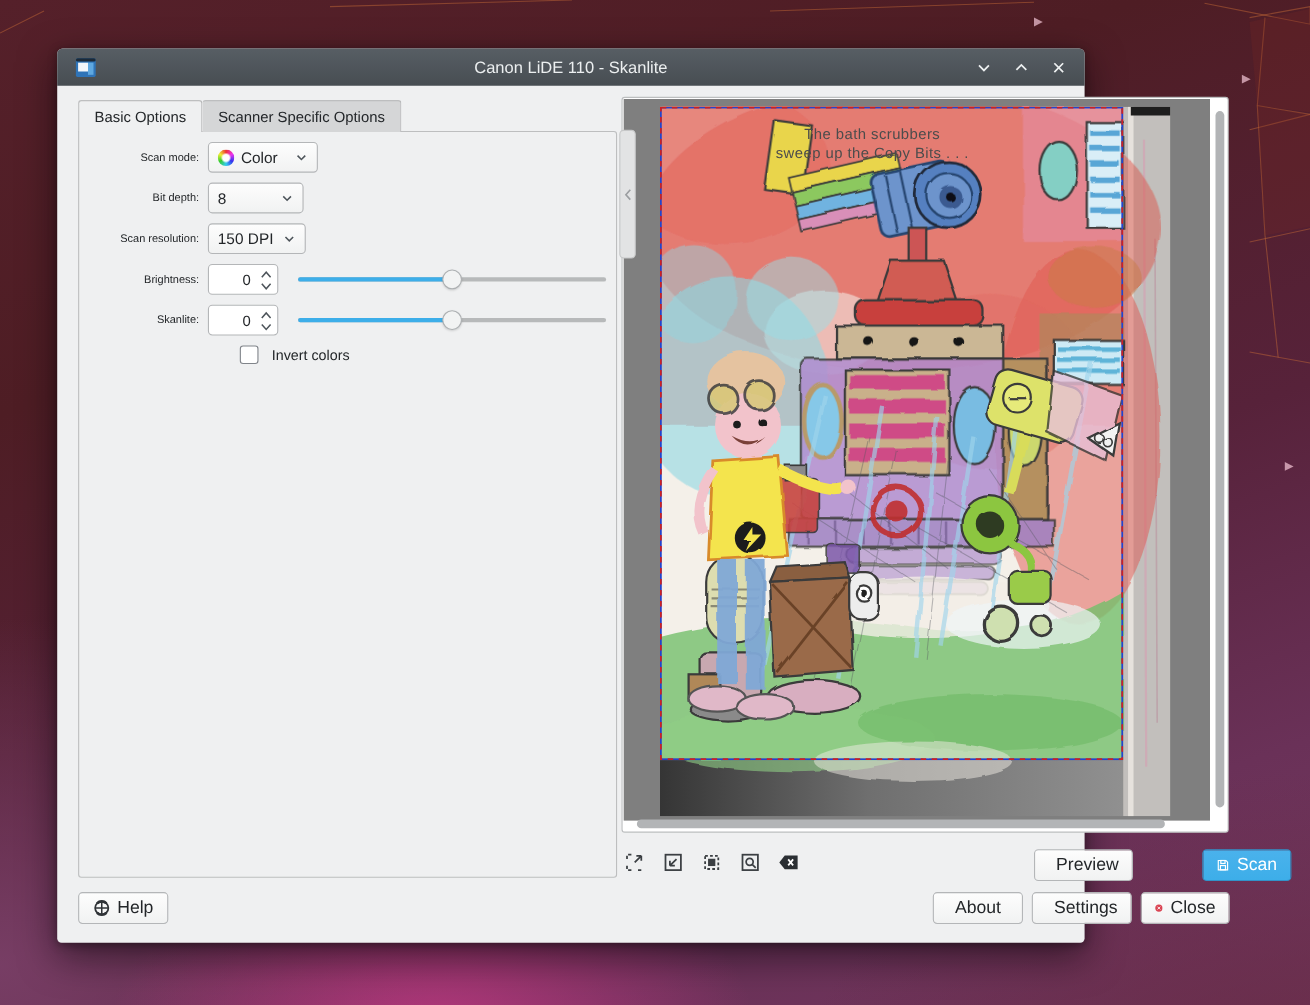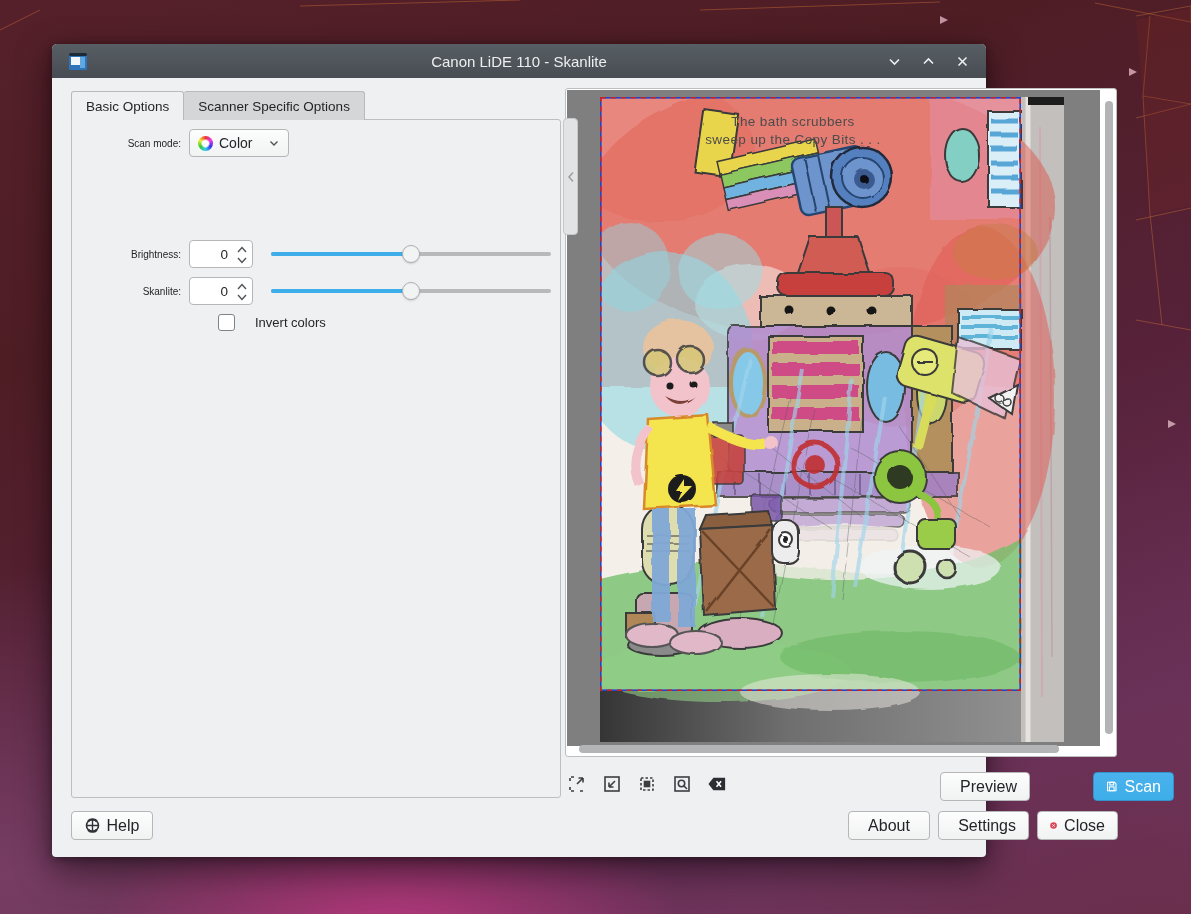--- a/index.html
+++ b/index.html
@@ -51,21 +51,21 @@
     position:relative; display:flex; align-items:center; }
   .spin .sval { flex:1; text-align:right; padding-right:24px; font-size:13.5px; }
   .spin .arrows { position:absolute; right:4px; top:3px; width:12px; height:22px; }
 
   .slider { position:absolute; left:199px; width:280px; height:28px; }
   .slider .groove { position:absolute; left:0; right:0; top:12px; height:4px; border-radius:2px; background:#b7b9ba; }
   .slider .fill { position:absolute; left:0; width:50%; top:12px; height:4px; border-radius:2px; }
   .slider .handle { position:absolute; left:calc(50% - 9px); top:5px; width:18px; height:18px; border-radius:50%;
     background:#f2f3f3; border:1px solid #adb0b2; box-shadow:0 1px 2px rgba(0,0,0,.15); }
 
-  .checkrow { position:absolute; left:146px; top:194px; display:flex; align-items:center; gap:20px; }
+  .checkrow { position:absolute; left:146px; top:194px; display:flex; align-items:center; gap:12px; }
   .checkbox { width:17px; height:17px; background:#fff; border:1px solid #80848a; border-radius:3px; }
 
   
   .preview-frame { position:absolute; left:513px; top:44px; width:552px; height:669px;
     background:#fff; border:1px solid #bcbebf; border-radius:3px; }
   .preview-canvas { position:absolute; left:1px; top:1px; width:533px; height:656px; background:#7f7f7f; overflow:hidden; }
   .scanimg { position:absolute; left:33px; top:7px; width:464px; height:645px; }
   .vscroll { position:absolute; right:3px; top:12px; width:8px; height:633px; background:#b2b4b6; border-radius:4px; }
   .hscroll { position:absolute; left:13px; bottom:3px; width:480px; height:8px; background:#b2b4b6; border-radius:4px; }
   .split-handle { position:absolute; left:511px; top:74px; width:15px; height:117px; background:#e2e3e4;
@@ -156,21 +156,39 @@
       <span class="flabel">Scan mode:</span>
       <div class="combo" style="width:100px">
         <span class="colorwheel"></span>
         <span class="cval">Color</span>
         <svg class="chev" viewBox="0 0 12 12">
             <polyline points="2.5,4.5 6,8 9.5,4.5" fill="none" stroke="#4d545a" stroke-width="1.4"></polyline>
           </svg>
       </div>
     </div>
 
-
+    <div class="frow" style="top:46px">
+      <span class="flabel">Bit depth:</span>
+      <div class="combo" style="width:87px">
+        <span class="cval">8</span>
+        <svg class="chev" viewBox="0 0 12 12">
+            <polyline points="2.5,4.5 6,8 9.5,4.5" fill="none" stroke="#4d545a" stroke-width="1.4"></polyline>
+          </svg>
+      </div>
+    </div>
+
+    <div class="frow" style="top:83px">
+      <span class="flabel">Scan resolution:</span>
+      <div class="combo" style="width:89px">
+        <span class="cval">150 DPI</span>
+        <svg class="chev" viewBox="0 0 12 12">
+            <polyline points="2.5,4.5 6,8 9.5,4.5" fill="none" stroke="#4d545a" stroke-width="1.4"></polyline>
+          </svg>
+      </div>
+    </div>
 
     <div class="frow" style="top:120px">
       <span class="flabel">Brightness:</span>
       <div class="spin">
         <span class="sval">0</span>
         <svg class="arrows" viewBox="0 0 12 22">
           <polyline points="2,8 6,3.5 10,8" fill="none" stroke="#4d545a" stroke-width="1.4"></polyline>
           <polyline points="2,14 6,18.5 10,14" fill="none" stroke="#4d545a" stroke-width="1.4"></polyline>
         </svg>
       </div>

